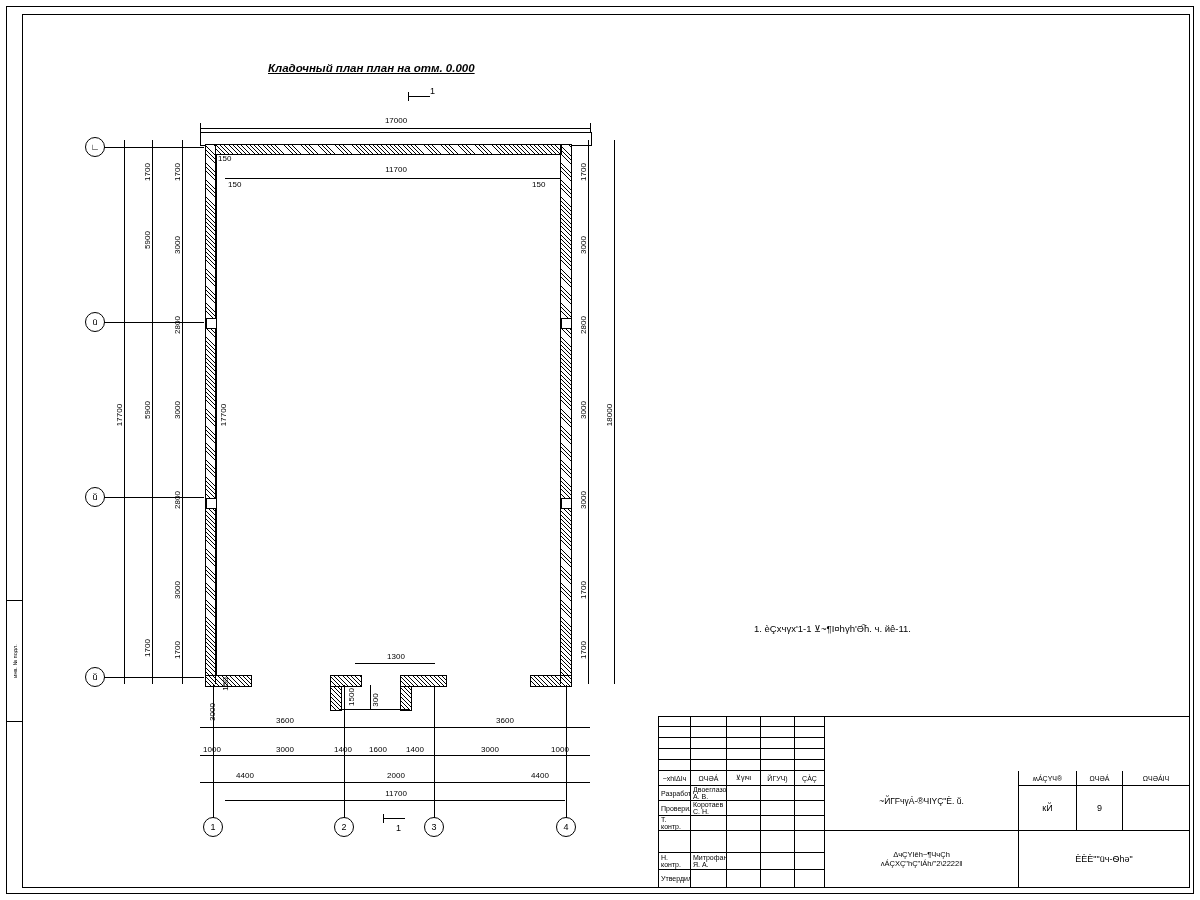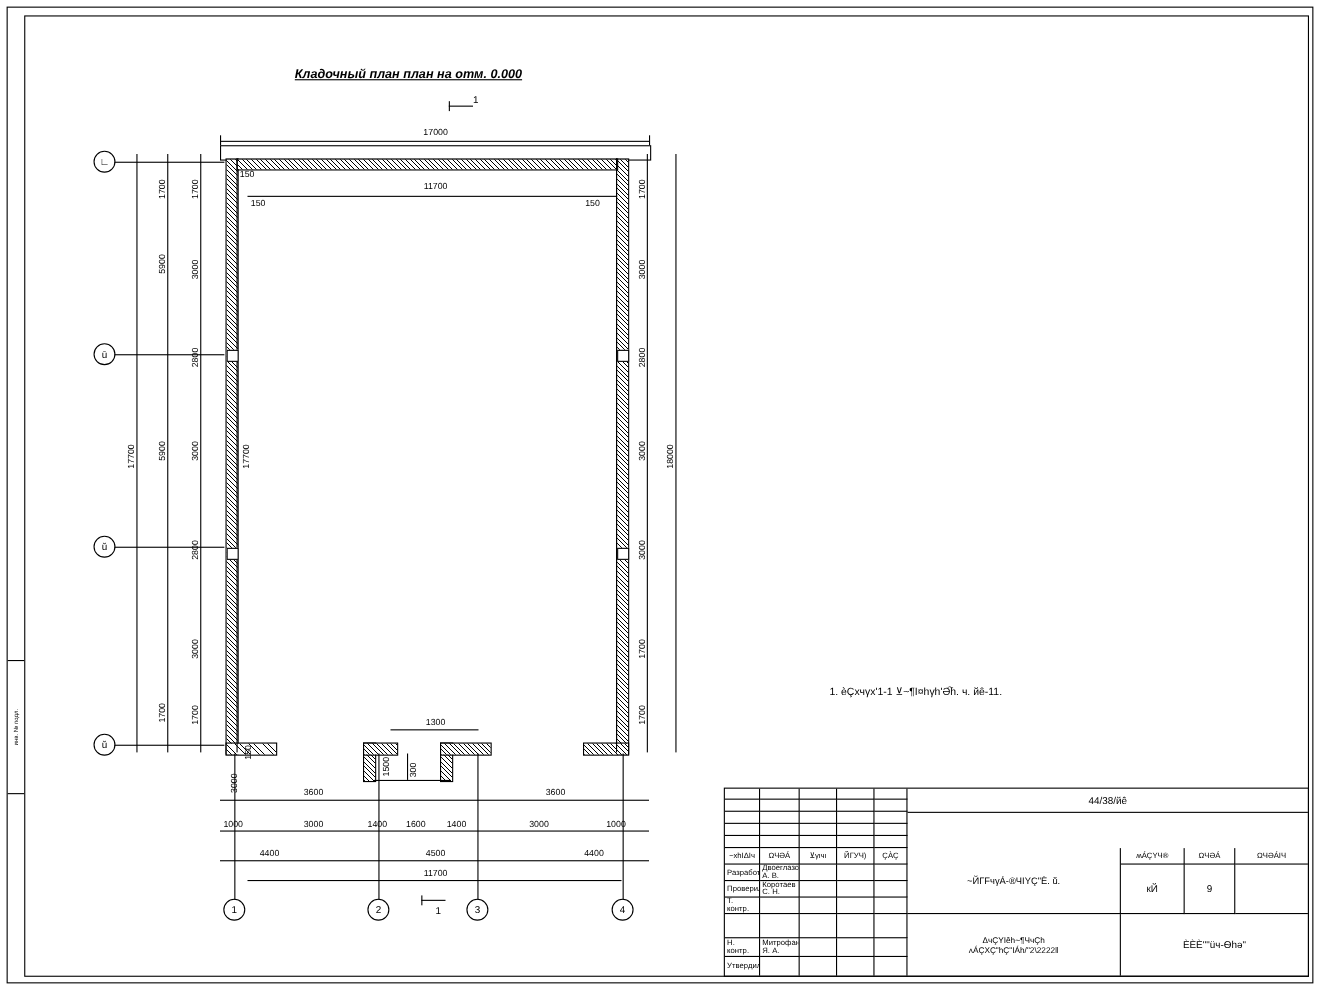--- a/index.html
+++ b/index.html
@@ -139,21 +139,21 @@
 
   <div class="lbl c" style="left:212px;top:750px;">1000</div>
   <div class="lbl c" style="left:285px;top:750px;">3000</div>
   <div class="lbl c" style="left:343px;top:750px;">1400</div>
   <div class="lbl c" style="left:378px;top:750px;">1600</div>
   <div class="lbl c" style="left:415px;top:750px;">1400</div>
   <div class="lbl c" style="left:490px;top:750px;">3000</div>
   <div class="lbl c" style="left:560px;top:750px;">1000</div>
 
   <div class="lbl c" style="left:245px;top:776px;">4400</div>
-  <div class="lbl c" style="left:396px;top:776px;">4500</div>
+  <div class="lbl c" style="left:396px;top:776px;">2000</div>
   <div class="lbl c" style="left:540px;top:776px;">4400</div>
   <div class="lbl c" style="left:396px;top:794px;">11700</div>
 
   <div class="circ" style="left:213px;top:827px;">1</div>
   <div class="circ" style="left:344px;top:827px;">2</div>
   <div class="circ" style="left:434px;top:827px;">3</div>
   <div class="circ" style="left:566px;top:827px;">4</div>
   <div class="ln v" style="left:213px;top:685px;height:133px;"></div>
   <div class="ln v" style="left:344px;top:685px;height:133px;"></div>
   <div class="ln v" style="left:434px;top:685px;height:133px;"></div>
@@ -228,21 +228,20 @@
     <div class="cell" style="left:68px;top:136px;width:34px;height:17px;"></div>
     <div class="cell" style="left:102px;top:136px;width:34px;height:17px;"></div>
     <div class="cell" style="left:136px;top:136px;width:30px;height:17px;"></div>
 
     <div class="cell lft" style="left:0;top:153px;width:32px;height:17px;border-bottom:none;">Утвердил</div>
     <div class="cell" style="left:32px;top:153px;width:36px;height:17px;border-bottom:none;"></div>
     <div class="cell" style="left:68px;top:153px;width:34px;height:17px;border-bottom:none;"></div>
     <div class="cell" style="left:102px;top:153px;width:34px;height:17px;border-bottom:none;"></div>
     <div class="cell" style="left:136px;top:153px;width:30px;height:17px;border-bottom:none;"></div>
 
-    <div class="cell ctr" style="left:166px;top:0;width:364px;height:22px;border-right:none;font-size:9px;">44/38/йê</div>
 
     <div class="cell ctr" style="left:166px;top:54px;width:194px;height:60px;font-size:8.5px;">~ЙГFчγÁ-®ЧIYÇ"È. ŭ.</div>
 
     <div class="cell ctr" style="left:360px;top:54px;width:58px;height:15px;">ʍÁÇYЧ®</div>
     <div class="cell ctr" style="left:418px;top:54px;width:46px;height:15px;">ΩЧӘÁ</div>
     <div class="cell ctr" style="left:464px;top:54px;width:66px;height:15px;border-right:none;">ΩЧӘÁIЧ</div>
 
     <div class="cell ctr" style="left:360px;top:69px;width:58px;height:45px;font-size:9px;">кЙ</div>
     <div class="cell ctr" style="left:418px;top:69px;width:46px;height:45px;font-size:9px;">9</div>
     <div class="cell ctr" style="left:464px;top:69px;width:66px;height:45px;border-right:none;font-size:9px;"></div>

